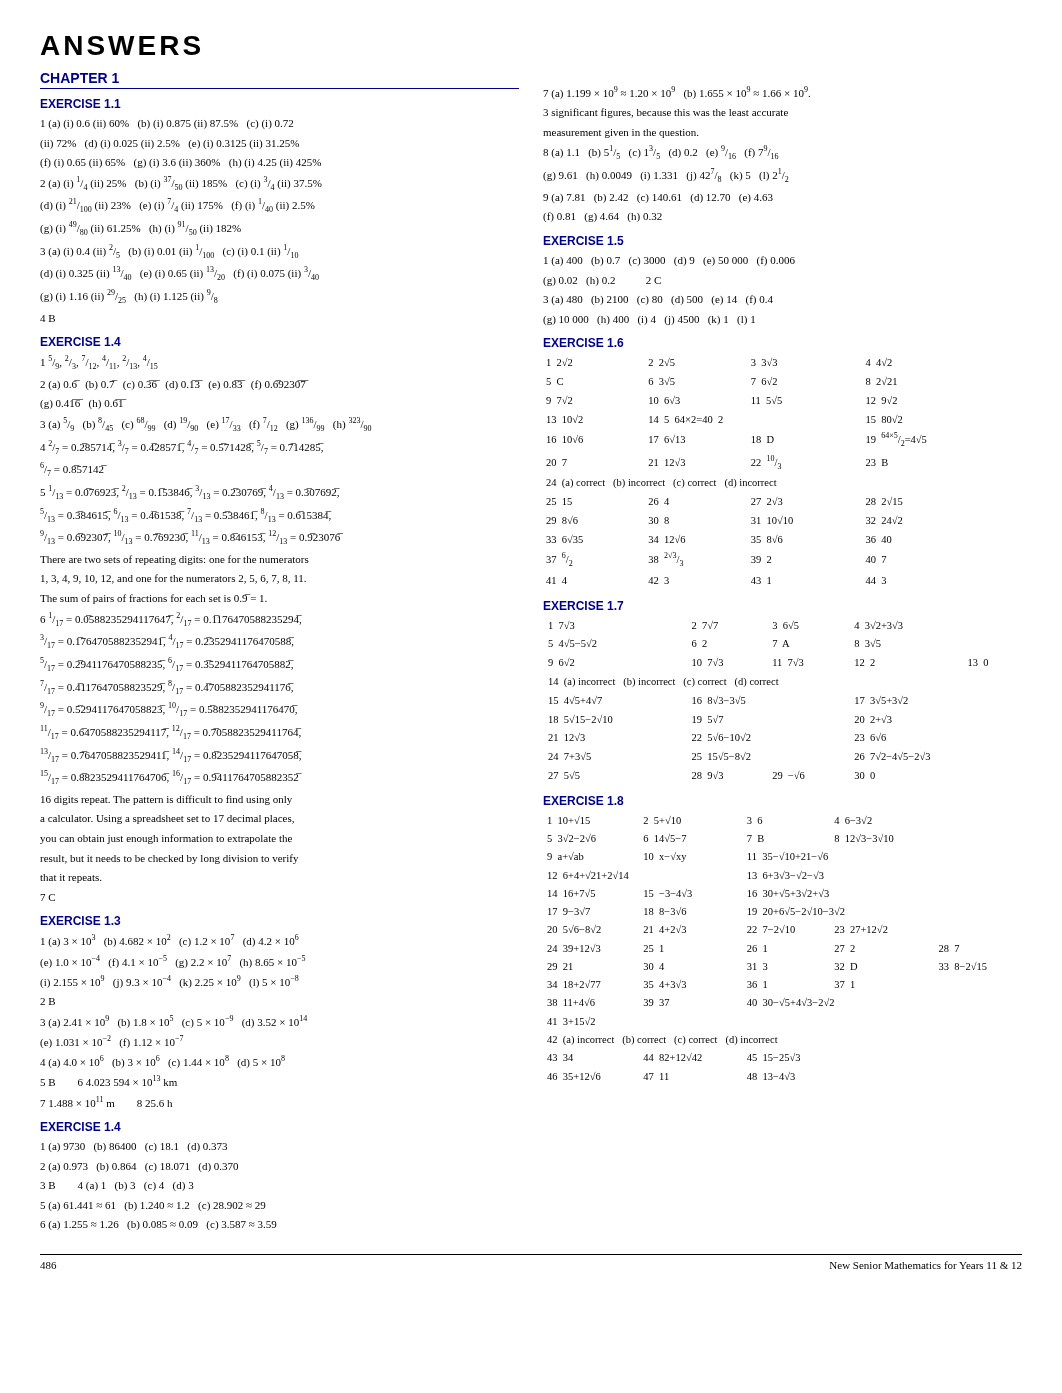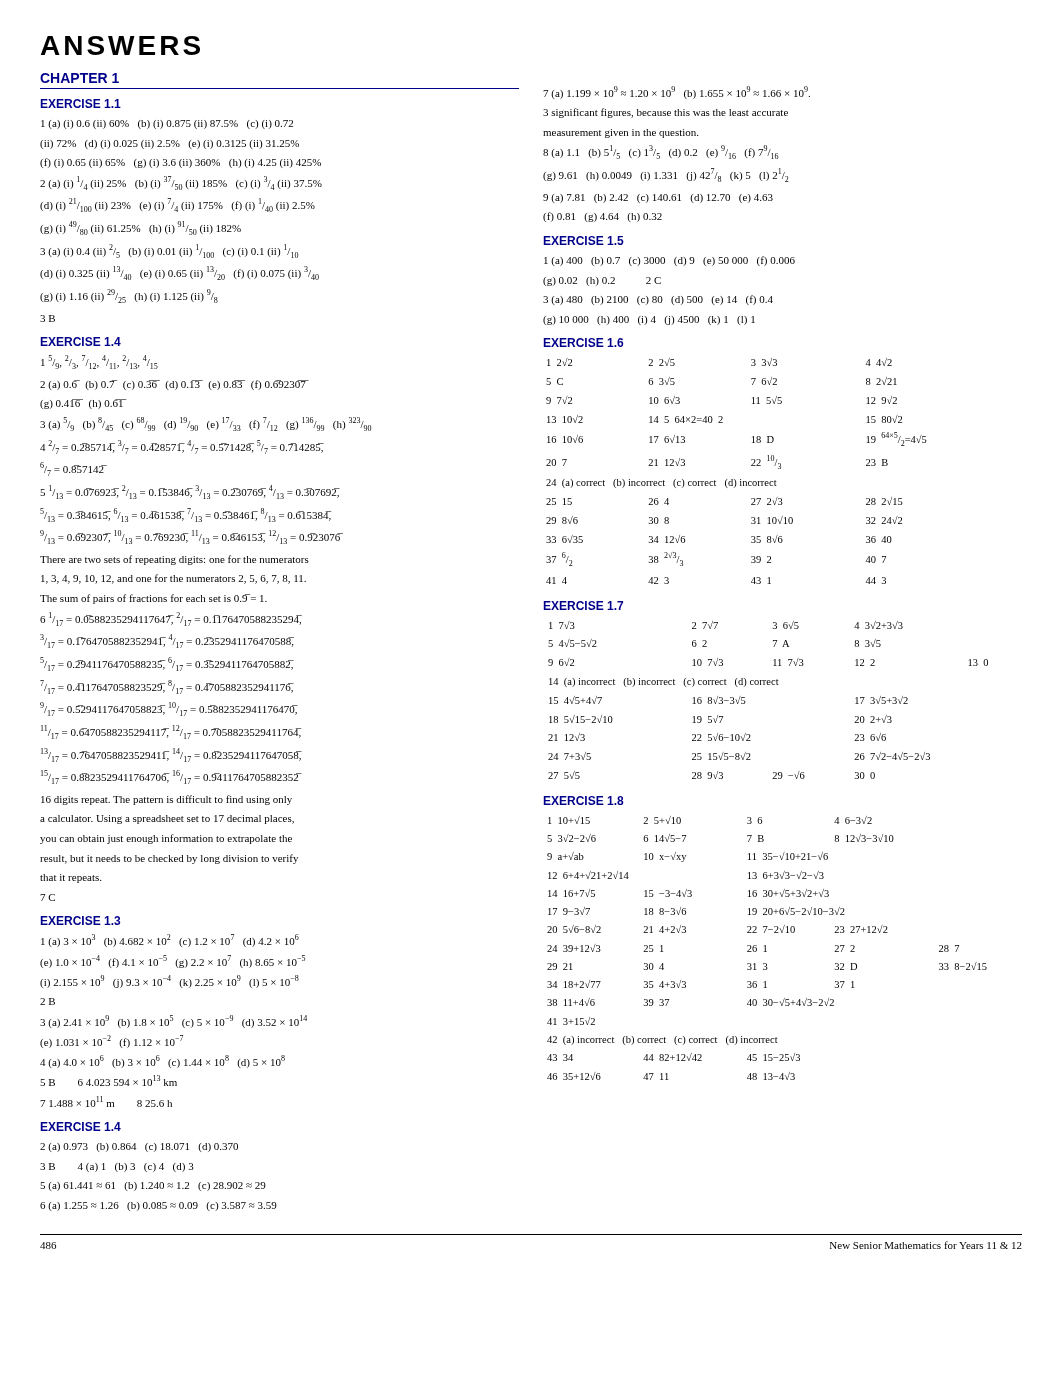--- a/index.html
+++ b/index.html
@@ -78,21 +78,21 @@
     <div class="content-block">
       <p>1 (a) (i) 0.6 (ii) 60%&nbsp;&nbsp; (b) (i) 0.875 (ii) 87.5%&nbsp;&nbsp; (c) (i) 0.72</p>
       <p style="padding-left:14px;">(ii) 72%&nbsp;&nbsp; (d) (i) 0.025 (ii) 2.5%&nbsp;&nbsp; (e) (i) 0.3125 (ii) 31.25%</p>
       <p style="padding-left:14px;">(f) (i) 0.65 (ii) 65%&nbsp;&nbsp; (g) (i) 3.6 (ii) 360%&nbsp;&nbsp; (h) (i) 4.25 (ii) 425%</p>
       <p>2 (a) (i) <sup>1</sup>/<sub>4</sub> (ii) 25%&nbsp;&nbsp; (b) (i) <sup>37</sup>/<sub>50</sub> (ii) 185%&nbsp;&nbsp; (c) (i) <sup>3</sup>/<sub>4</sub> (ii) 37.5%</p>
       <p style="padding-left:14px;">(d) (i) <sup>21</sup>/<sub>100</sub> (ii) 23%&nbsp;&nbsp; (e) (i) <sup>7</sup>/<sub>4</sub> (ii) 175%&nbsp;&nbsp; (f) (i) <sup>1</sup>/<sub>40</sub> (ii) 2.5%</p>
       <p style="padding-left:14px;">(g) (i) <sup>49</sup>/<sub>80</sub> (ii) 61.25%&nbsp;&nbsp; (h) (i) <sup>91</sup>/<sub>50</sub> (ii) 182%</p>
       <p>3 (a) (i) 0.4 (ii) <sup>2</sup>/<sub>5</sub>&nbsp;&nbsp; (b) (i) 0.01 (ii) <sup>1</sup>/<sub>100</sub>&nbsp;&nbsp; (c) (i) 0.1 (ii) <sup>1</sup>/<sub>10</sub></p>
       <p style="padding-left:14px;">(d) (i) 0.325 (ii) <sup>13</sup>/<sub>40</sub>&nbsp;&nbsp; (e) (i) 0.65 (ii) <sup>13</sup>/<sub>20</sub>&nbsp;&nbsp; (f) (i) 0.075 (ii) <sup>3</sup>/<sub>40</sub></p>
       <p style="padding-left:14px;">(g) (i) 1.16 (ii) <sup>29</sup>/<sub>25</sub>&nbsp;&nbsp; (h) (i) 1.125 (ii) <sup>9</sup>/<sub>8</sub></p>
-      <p>3 B</p>
+      <p>4 B</p>
     </div>
 
     <h3 class="exercise-title">EXERCISE 1.4</h3>
     <div class="content-block">
       <p>1 <sup>5</sup>/<sub>9</sub>, <sup>2</sup>/<sub>3</sub>, <sup>7</sup>/<sub>12</sub>, <sup>4</sup>/<sub>11</sub>, <sup>2</sup>/<sub>13</sub>, <sup>4</sup>/<sub>15</sub></p>
       <p>2 (a) 0.6̅&nbsp;&nbsp; (b) 0.7̅&nbsp;&nbsp; (c) 0.3̅6̅&nbsp;&nbsp; (d) 0.1̅3̅&nbsp;&nbsp; (e) 0.8̅3̅&nbsp;&nbsp; (f) 0.6̅9230̅7̅</p>
       <p style="padding-left:14px;">(g) 0.41̅6̅&nbsp;&nbsp; (h) 0.6̅1̅</p>
       <p>3 (a) <sup>5</sup>/<sub>9</sub>&nbsp;&nbsp; (b) <sup>8</sup>/<sub>45</sub>&nbsp;&nbsp; (c) <sup>68</sup>/<sub>99</sub>&nbsp;&nbsp; (d) <sup>19</sup>/<sub>90</sub>&nbsp;&nbsp; (e) <sup>17</sup>/<sub>33</sub>&nbsp;&nbsp; (f) <sup>7</sup>/<sub>12</sub>&nbsp;&nbsp; (g) <sup>136</sup>/<sub>99</sub>&nbsp;&nbsp; (h) <sup>323</sup>/<sub>90</sub></p>
       <p>4 <sup>2</sup>/<sub>7</sub> = 0.2̅85714̅, <sup>3</sup>/<sub>7</sub> = 0.4̅28571̅, <sup>4</sup>/<sub>7</sub> = 0.5̅71428̅, <sup>5</sup>/<sub>7</sub> = 0.7̅14285̅,</p>
       <p style="padding-left:14px;"><sup>6</sup>/<sub>7</sub> = 0.8̅57142̅</p>
@@ -126,20 +126,21 @@
       <p>2 B</p>
       <p>3 (a) 2.41 × 10<sup>9</sup>&nbsp;&nbsp; (b) 1.8 × 10<sup>5</sup>&nbsp;&nbsp; (c) 5 × 10<sup>−9</sup>&nbsp;&nbsp; (d) 3.52 × 10<sup>14</sup></p>
       <p style="padding-left:14px;">(e) 1.031 × 10<sup>−2</sup>&nbsp;&nbsp; (f) 1.12 × 10<sup>−7</sup></p>
       <p>4 (a) 4.0 × 10<sup>6</sup>&nbsp;&nbsp; (b) 3 × 10<sup>6</sup>&nbsp;&nbsp; (c) 1.44 × 10<sup>8</sup>&nbsp;&nbsp; (d) 5 × 10<sup>8</sup></p>
       <p>5 B&nbsp;&nbsp;&nbsp;&nbsp;&nbsp;&nbsp;&nbsp;&nbsp;6 4.023 594 × 10<sup>13</sup> km</p>
       <p>7 1.488 × 10<sup>11</sup> m&nbsp;&nbsp;&nbsp;&nbsp;&nbsp;&nbsp;&nbsp;&nbsp;8 25.6 h</p>
     </div>
 
     <h3 class="exercise-title">EXERCISE 1.4</h3>
     <div class="content-block">
+      <p>1 (a) 9730&nbsp;&nbsp; (b) 86400&nbsp;&nbsp; (c) 18.1&nbsp;&nbsp; (d) 0.373</p>
       <p>2 (a) 0.973&nbsp;&nbsp; (b) 0.864&nbsp;&nbsp; (c) 18.071&nbsp;&nbsp; (d) 0.370</p>
       <p>3 B&nbsp;&nbsp;&nbsp;&nbsp;&nbsp;&nbsp;&nbsp;&nbsp;4 (a) 1&nbsp;&nbsp; (b) 3&nbsp;&nbsp; (c) 4&nbsp;&nbsp; (d) 3</p>
       <p>5 (a) 61.441 ≈ 61&nbsp;&nbsp; (b) 1.240 ≈ 1.2&nbsp;&nbsp; (c) 28.902 ≈ 29</p>
       <p>6 (a) 1.255 ≈ 1.26&nbsp;&nbsp; (b) 0.085 ≈ 0.09&nbsp;&nbsp; (c) 3.587 ≈ 3.59</p>
     </div>
 
   </div>
 
   <div class="col-right">
 

